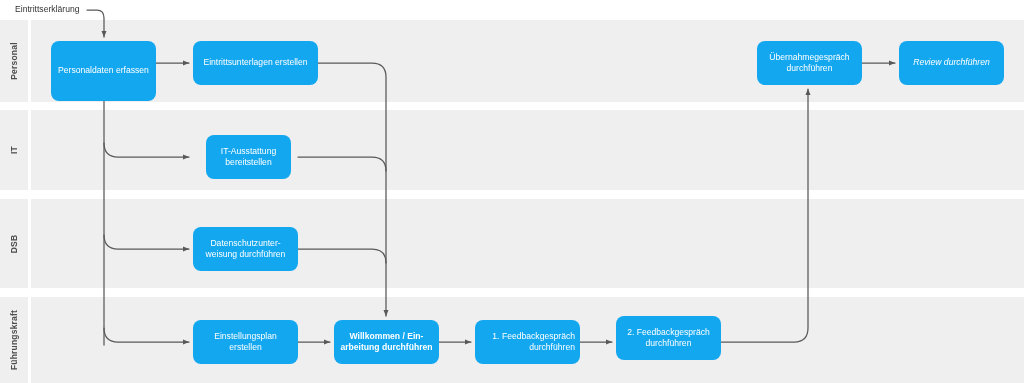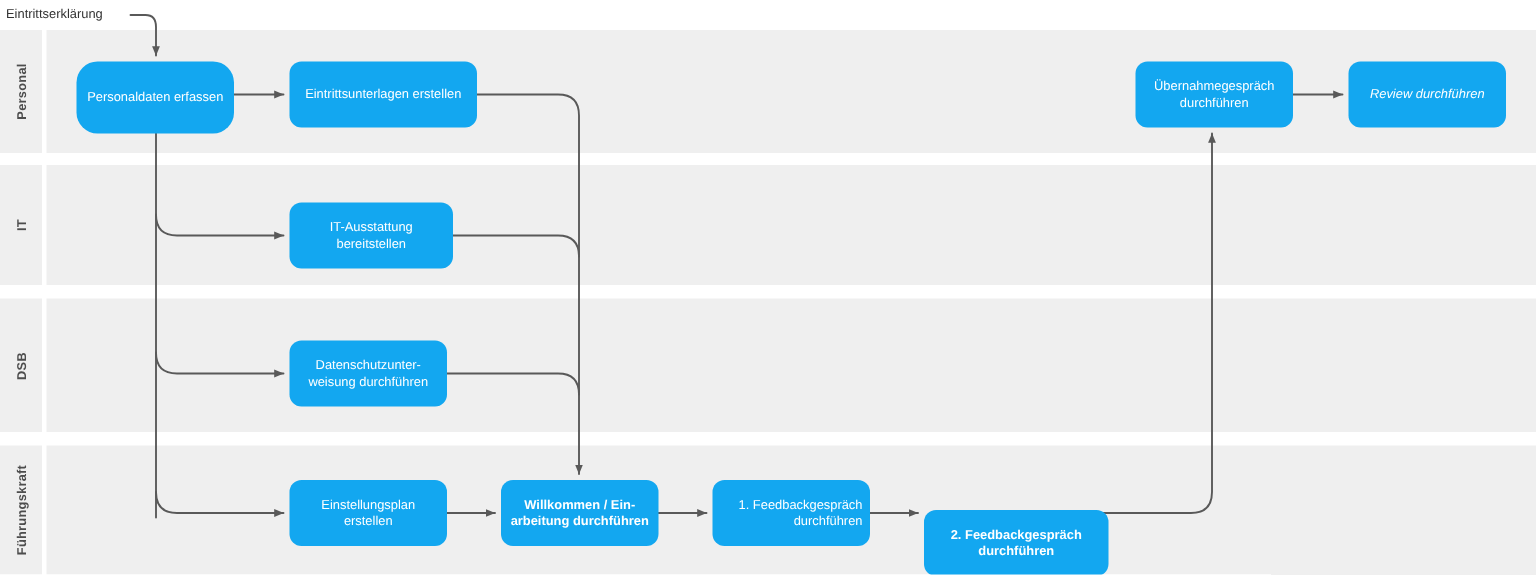--- a/index.html
+++ b/index.html
@@ -24,21 +24,21 @@
         color:#ffffff;font-size:8.6px;line-height:11.5px;text-align:center;
         display:flex;align-items:center;justify-content:center;
         padding:0 5px;box-sizing:border-box;z-index:5;}
 
   
   #wires{position:absolute;left:0;top:0;width:1024px;height:383px;
          z-index:3;overflow:visible;}
 
   
   .start-label{position:absolute;font-size:8.6px;color:#333333;
-               white-space:nowrap;z-index:6;}
+               white-space:nowrap;z-index:6;margin-left:11px;}
 </style>
 </head>
 <body>
 
 <div id="canvas">
 
   <div id="lanes-layer">
       <div class="lane" style="top: 20px; height: 82px;">
         <div class="lane-header">
           <div class="lane-header-label">Personal</div>
@@ -99,45 +99,45 @@
 
       <path d="M721,342 H794 Q808,342 808,328 V89" marker-end="url(#ah)"></path>
 
       <path d="M862,63 H895" marker-end="url(#ah)"></path>
     </g>
   </svg>
 
   <div class="start-label" style="left:4px;top:4px;">Eintrittserklärung</div>
 
   <div id="tasks-layer">
-      <div class="task" style="left: 51px; top: 41px; width: 105px; height: 48px; border-radius: 14px;">
+      <div class="task" style="left: 51px; top: 41px; width: 105px; height: 60px;">
         <span>Personaldaten erfassen</span>
       </div>
       <div class="task" style="left: 193px; top: 41px; width: 125px; height: 44px;">
         <span>Eintrittsunterlagen erstellen</span>
       </div>
       <div class="task" style="left: 757px; top: 41px; width: 105px; height: 44px;">
         <span>Übernahmegespräch durchführen</span>
       </div>
       <div class="task" style="left: 899px; top: 41px; width: 105px; height: 44px; font-style: italic;">
         <span>Review durchführen</span>
       </div>
-      <div class="task" style="left: 193px; top: 135px; width: 109px; height: 44px;">
+      <div class="task" style="left: 206px; top: 135px; width: 85px; height: 44px;">
         <span>IT-Ausstattung bereitstellen</span>
       </div>
       <div class="task" style="left: 193px; top: 227px; width: 105px; height: 44px;">
         <span>Datenschutzunter- weisung durchführen</span>
       </div>
       <div class="task" style="left: 193px; top: 320px; width: 105px; height: 44px;">
         <span>Einstellungsplan erstellen</span>
       </div>
       <div class="task" style="left: 334px; top: 320px; width: 105px; height: 44px; font-weight: bold;">
         <span>Willkommen / Ein- arbeitung durchführen</span>
       </div>
       <div class="task" style="left: 475px; top: 320px; width: 105px; height: 44px; text-align: right;">
         <span>1. Feedbackgespräch durchführen</span>
       </div>
-      <div class="task" style="left: 616px; top: 340px; width: 123px; height: 44px; font-weight: bold;">
+      <div class="task" style="left: 616px; top: 316px; width: 105px; height: 44px;">
         <span>2. Feedbackgespräch durchführen</span>
       </div>
     </div>
 
 </div>
 
 </body></html>

